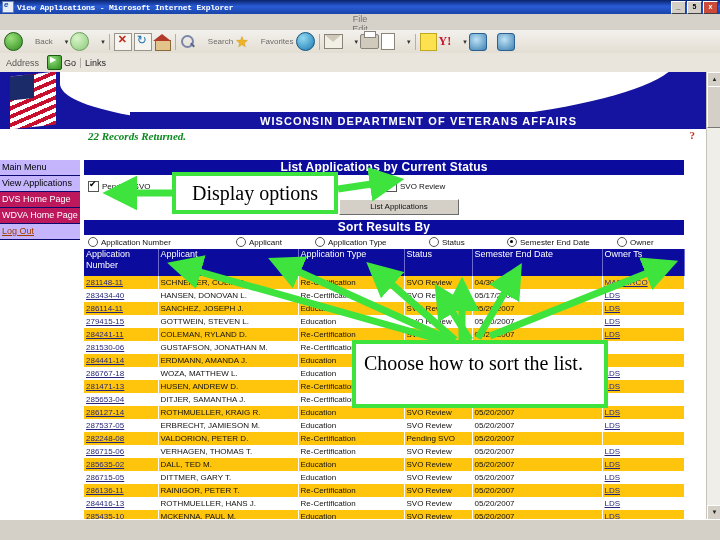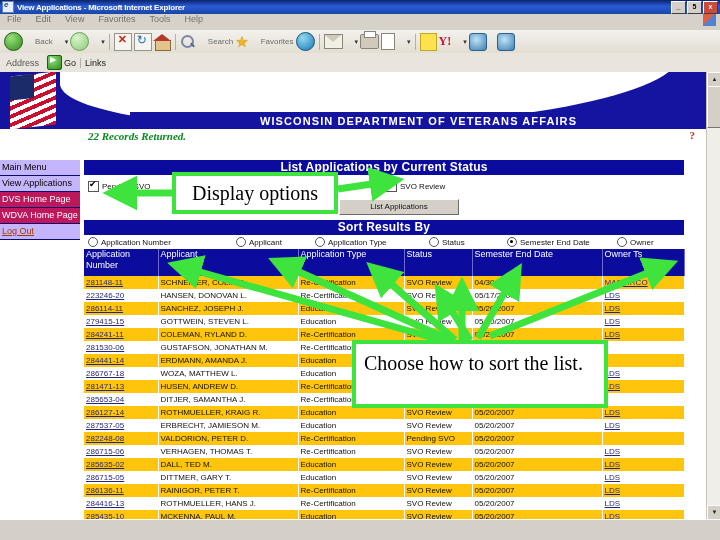--- a/index.html
+++ b/index.html
@@ -20,34 +20,34 @@
   }
   .ie-ico {
     width: 10px; height: 10px; margin: 0 3px 0 2px;
     background: #e8eef7; border: 1px solid #6080c0;
     position: relative; flex: 0 0 auto;
   }
   .ie-ico::after {
     content: "e"; position: absolute; left: 1px; top: -2px;
     font-size: 8px; color: #1148a8; font-style: italic; font-weight: bold;
   }
-  .ie-title-text { flex: 1 1 auto; white-space: nowrap; overflow: hidden; letter-spacing: -0.2px; }
+  .ie-title-text { flex: 1 1 auto; white-space: nowrap; overflow: hidden; letter-spacing: -0.2px; font-family: Liberation Mono, monospace; }
   .ie-btns { display: flex; gap: 1px; padding-right: 2px; }
   .ie-btn {
     width: 13px; height: 11px; background: #d4d0c8;
     border-top: 1px solid #fff; border-left: 1px solid #fff;
     border-right: 1px solid #404040; border-bottom: 1px solid #404040;
     font-size: 7px; color: #000; line-height: 10px; text-align: center;
   }
   .ie-btn.close { background: #cc4a3a; color: #fff; }
 
   .ie-menubar {
     position: absolute; top: 14px; left: 0; width: 720px; height: 16px;
     background: #d6d2ca; border-bottom: 1px solid #b5b0a6;
-    display: flex; 
+    display: flex; align-items: center; flex-direction: column;
   }
   .menu-item { font-size: 9px; color: #1a1a1a; padding: 0 7px; opacity: .55; }
   .menu-flag {
     margin-left: auto; margin-right: 4px; width: 13px; height: 12px;
     background: linear-gradient(135deg,#e24a2a 0 45%, #3a73d6 45% 100%);
     opacity: .85;
   }
 
   .ie-toolbar {
     position: absolute; top: 30px; left: 0; width: 720px; height: 23px;
@@ -413,21 +413,21 @@
         <tbody id="apps-body">
             <tr class="odd">
               <td><span class="cell-link">281148-11</span></td>
               <td>SCHNEIDER, COLIN D.</td>
               <td>Re-Certification</td>
               <td>SVO Review</td>
               <td>04/30/2007</td>
               <td><span class="cell-link">MASCIRCO</span></td>
             </tr>
             <tr class="even">
-              <td><span class="cell-link">223246-20</span></td>
+              <td><span class="cell-link">283434-40</span></td>
               <td>HANSEN, DONOVAN L.</td>
               <td>Re-Certification</td>
               <td>SVO Review</td>
               <td>05/17/2007</td>
               <td><span class="cell-link">LDS</span></td>
             </tr>
             <tr class="odd">
               <td><span class="cell-link">286114-11</span></td>
               <td>SANCHEZ, JOSEPH J.</td>
               <td>Education</td>

